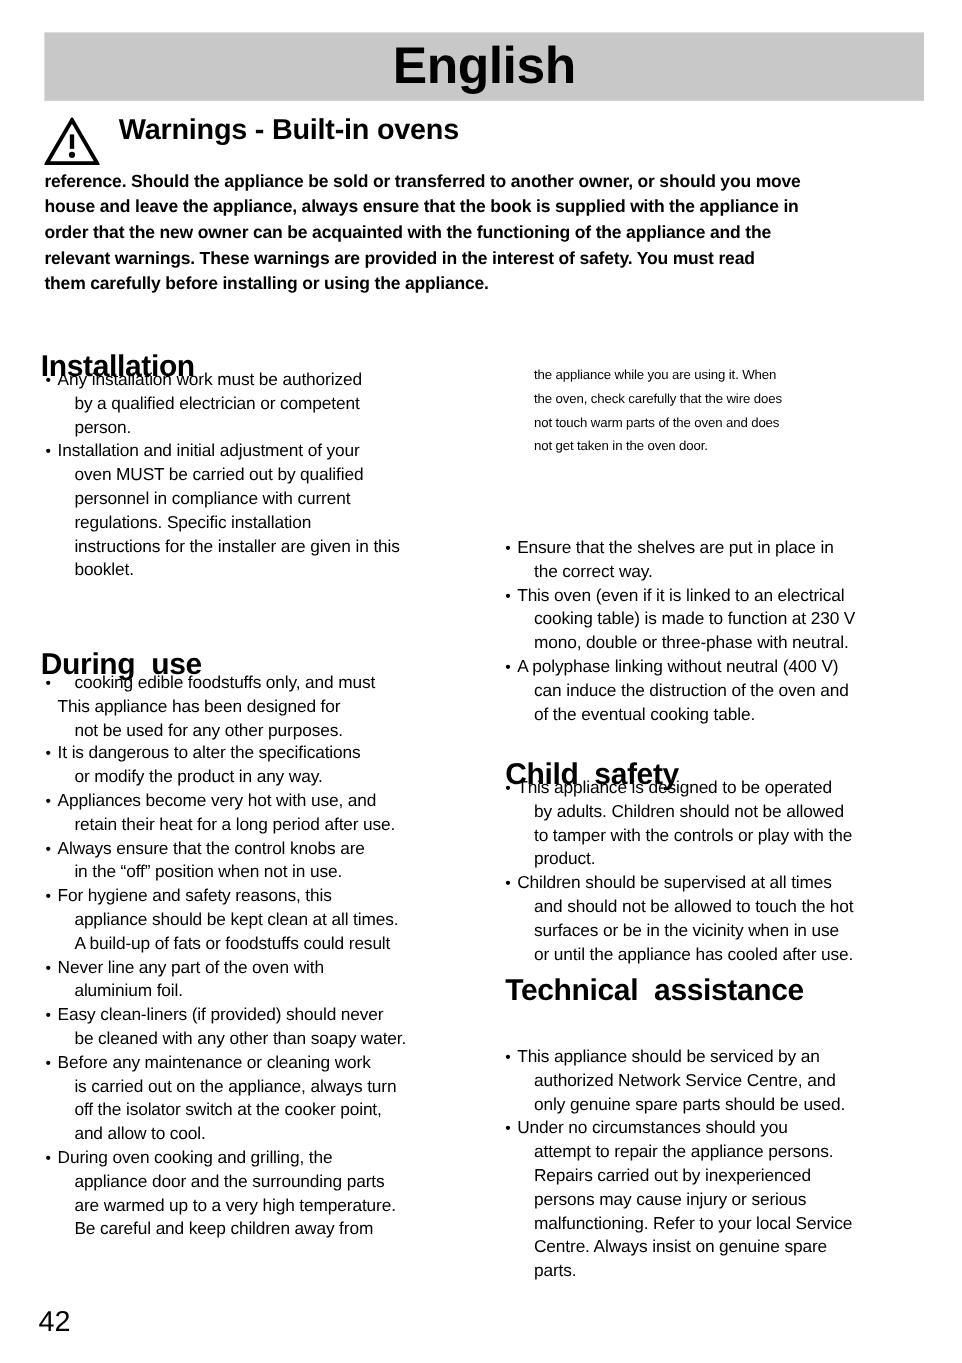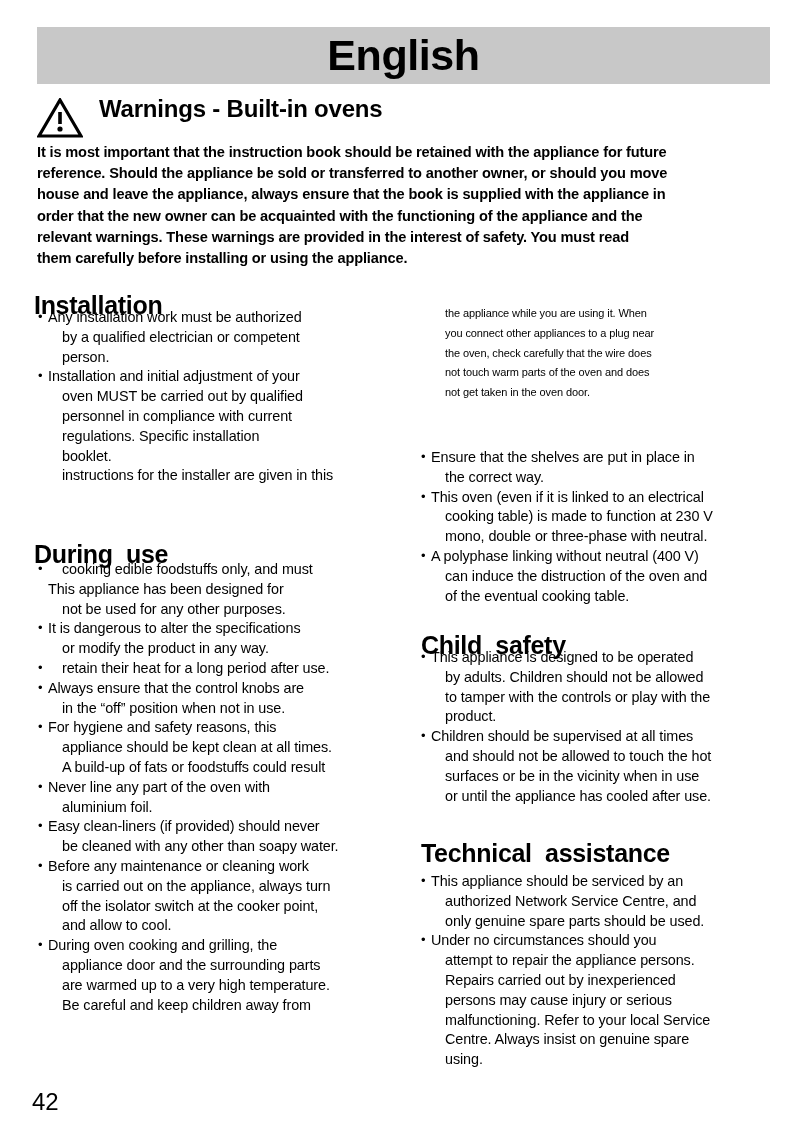--- a/index.html
+++ b/index.html
@@ -161,21 +161,20 @@
       <svg width="46" height="40" viewBox="0 0 46 40" xmlns="http://www.w3.org/2000/svg">
         <path d="M23 2 L44 38 L2 38 Z" fill="none" stroke="#000" stroke-width="3.2" stroke-linejoin="miter"></path>
         <rect x="21.2" y="14" width="3.6" height="12" fill="#000"></rect>
         <circle cx="23" cy="31" r="2.6" fill="#000"></circle>
       </svg>
     </span>
     <div class="warn-heading">Warnings - Built-in ovens</div>
   </div>
 
   <div class="warn-para">
-    <span class="ln">It is most important that the instruction book should be retained with the appliance for future</span>
     <span class="ln">reference. Should the appliance be sold or transferred to another owner, or should you move</span>
     <span class="ln">house and leave the appliance, always ensure that the book is supplied with the appliance in</span>
     <span class="ln">order that the new owner can be acquainted with the functioning of the appliance and the</span>
     <span class="ln">relevant warnings. These warnings are provided in the interest of safety. You must read</span>
     <span class="ln">them carefully before installing or using the appliance.</span>
   </div>
 
   <div class="col col-left">
 
     <h2 class="sec-head" style="position:absolute; left:4px; top:272px;">Installation</h2>
@@ -184,38 +183,39 @@
       <li>
         <span class="ln">Any  installation work  must  be  authorized</span>
         <span class="ln ind">by  a  qualified  electrician  or  competent</span>
         <span class="ln ind">person.</span>
       </li>
       <li>
         <span class="ln">Installation  and  initial  adjustment  of  your</span>
         <span class="ln ind">oven  MUST  be  carried  out  by  qualified</span>
         <span class="ln ind">personnel  in  compliance  with  current</span>
         <span class="ln ind">regulations.  Specific  installation</span>
+        <span class="ln ind">instructions for the installer are given in this</span>
         <span class="ln ind">booklet.</span>
-        <span class="ln ind">instructions for the installer are given in this</span>
       </li>
     </ul>
 
     <h2 class="sec-head" style="position:absolute; left:4px; top:521px;">During  use</h2>
 
     <ul class="bullets" style="position:absolute; left:8px; top:560px; width:376px;">
       <li>
         <span class="ln ind">cooking  edible  foodstuffs  only,  and  must</span>
         <span class="ln">This  appliance  has  been  designed  for</span>
         <span class="ln ind">not be used for any other purposes.</span>
       </li>
       <li>
         <span class="ln">It  is  dangerous  to  alter  the  specifications</span>
         <span class="ln ind">or modify the product in any way.</span>
       </li>
       <li>
+        <span class="ln">Appliances become very hot with use, and</span>
         <span class="ln ind">retain their heat for a long period after use.</span>
       </li>
       <li>
         <span class="ln">Always  ensure  that  the  control  knobs  are</span>
         <span class="ln ind">in the “off” position when not in use.</span>
       </li>
       <li>
         <span class="ln">For  hygiene  and  safety  reasons,  this</span>
         <span class="ln ind">appliance should be kept clean at all times.</span>
         <span class="ln ind">A build-up of fats or foodstuffs could result</span>
@@ -240,21 +240,20 @@
         <span class="ln ind">are warmed up to a very high temperature.</span>
         <span class="ln ind">Be careful and keep children  away  from</span>
       </li>
     </ul>
   </div>
 
   <div class="col col-right">
 
     <div class="cont-block" style="position:absolute; left:8px; top:304px; width:376px;">
       <span class="ln">the appliance while you  are using it. When</span>
-      <span class="ln">you connect other appliances to a plug near</span>
       <span class="ln">the oven, check  carefully  that the wire does</span>
       <span class="ln">not touch warm parts of the oven and does</span>
       <span class="ln">not get taken in the oven door.</span>
     </div>
 
     <ul class="bullets" style="position:absolute; left:8px; top:448px; width:376px;">
       <li>
         <span class="ln">Ensure that the shelves are put in place in</span>
         <span class="ln ind">the correct way.</span>
       </li>
@@ -280,35 +279,35 @@
         <span class="ln ind">product.</span>
       </li>
       <li>
         <span class="ln">Children should be supervised at all times</span>
         <span class="ln ind">and should not be allowed to touch the hot</span>
         <span class="ln ind">surfaces  or  be  in  the  vicinity  when  in  use</span>
         <span class="ln ind">or until the appliance has cooled after use.</span>
       </li>
     </ul>
 
-    <h2 class="sec-head" style="position:absolute; left:8px; top:820px;">Technical  assistance</h2>
+    <h2 class="sec-head" style="position:absolute; left:8px; top:792px;">Technical  assistance</h2>
 
     <ul class="bullets" style="position:absolute; left:8px; top:872px; width:376px;">
       <li>
         <span class="ln">This  appliance  should  be  serviced  by  an</span>
         <span class="ln ind">authorized  Network  Service  Centre,  and</span>
         <span class="ln ind">only genuine  spare  parts should  be  used.</span>
       </li>
       <li>
         <span class="ln">Under  no  circumstances  should  you</span>
         <span class="ln ind">attempt  to  repair  the  appliance  persons.</span>
         <span class="ln ind">Repairs  carried  out  by  inexperienced</span>
         <span class="ln ind">persons  may  cause  injury  or  serious</span>
         <span class="ln ind">malfunctioning. Refer to your local Service</span>
         <span class="ln ind">Centre.  Always  insist  on  genuine  spare</span>
-        <span class="ln ind">using.</span>
+        <span class="ln ind">parts.</span>
       </li>
     </ul>
   </div>
 
   <div class="page-num">42</div>
 
 </div>
 
 </body></html>

